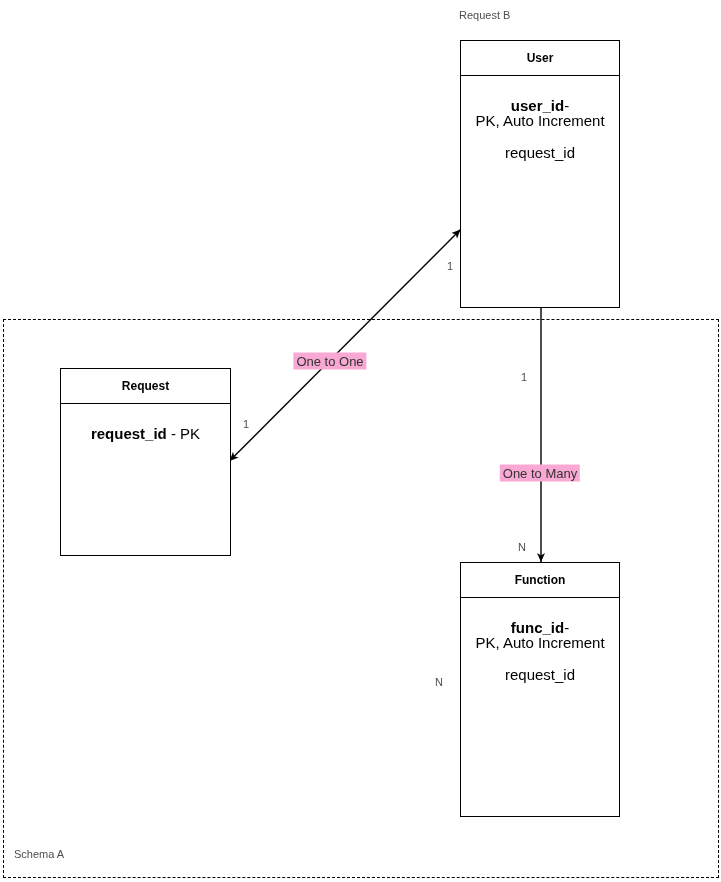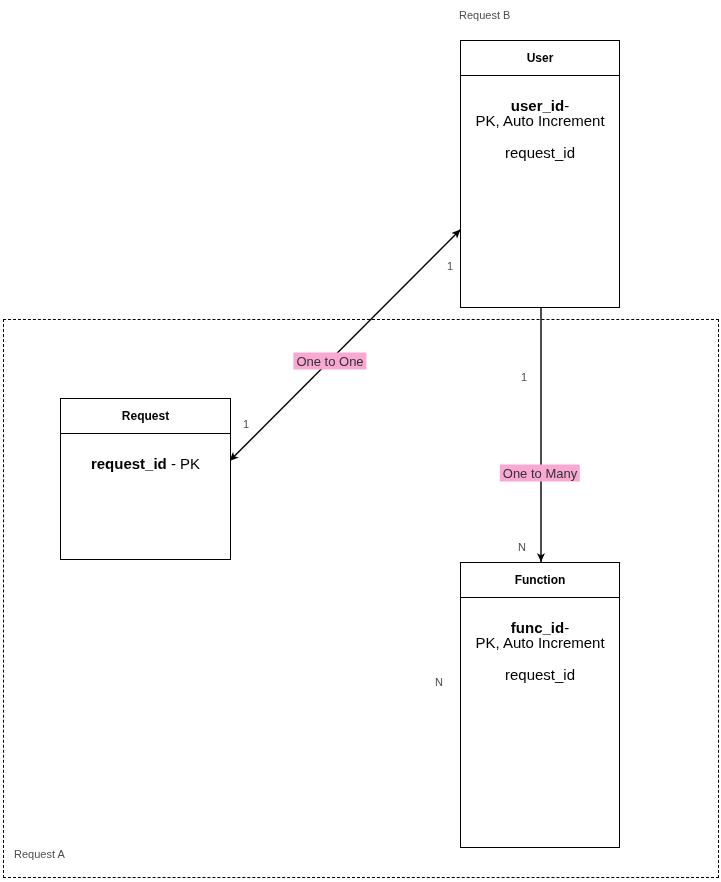--- a/index.html
+++ b/index.html
@@ -82,21 +82,21 @@
     white-space: nowrap;
     transform: translate(-50%, -50%);
   }
 </style>
 </head>
 <body>
 
 <div id="canvas">
 
   <div class="schema-box" style="left:3px; top:319px; width:716px; height:559px;"></div>
-  <div class="schema-label" style="left:14px; top:848px;">Request A</div>
+  <div class="schema-label" style="left:14px; top:848px;">Schema A</div>
 
   <div class="schema-label" style="left:459px; top:9px;">Request B</div>
 
   <svg class="edges" viewBox="0 0 721 882">
     <defs>
       <marker id="arrowEnd" markerWidth="10" markerHeight="10" refX="9" refY="4" orient="auto" markerUnits="userSpaceOnUse">
         <path d="M0,0 L9,4 L0,8 L2.4,4 z" fill="#000000"></path>
       </marker>
       <marker id="arrowStart" markerWidth="10" markerHeight="10" refX="0" refY="4" orient="auto" markerUnits="userSpaceOnUse">
         <path d="M9,0 L0,4 L9,8 L6.6,4 z" fill="#000000"></path>
@@ -123,31 +123,31 @@
       <div class="attr">
         <b>user_id</b><span>-</span><br>
         <span>PK, Auto Increment</span>
       </div>
       <div class="attr">
         <span>request_id</span>
       </div>
     </div>
   </div>
 
-  <div class="entity" style="left:60px; top:398px; width:171px; height:162px;">
+  <div class="entity" style="left:60px; top:368px; width:171px; height:188px;">
     <div class="entity-header">Request</div>
     <div class="entity-body">
       <div class="attr">
         <b>request_id</b>
         <span>- PK</span>
       </div>
     </div>
   </div>
 
-  <div class="entity" style="left:460px; top:562px; width:160px; height:286px;">
+  <div class="entity" style="left:460px; top:562px; width:160px; height:255px;">
     <div class="entity-header">Function</div>
     <div class="entity-body">
       <div class="attr">
         <b>func_id</b><span>-</span><br>
         <span>PK, Auto Increment</span>
       </div>
       <div class="attr">
         <span>request_id</span>
       </div>
     </div>

